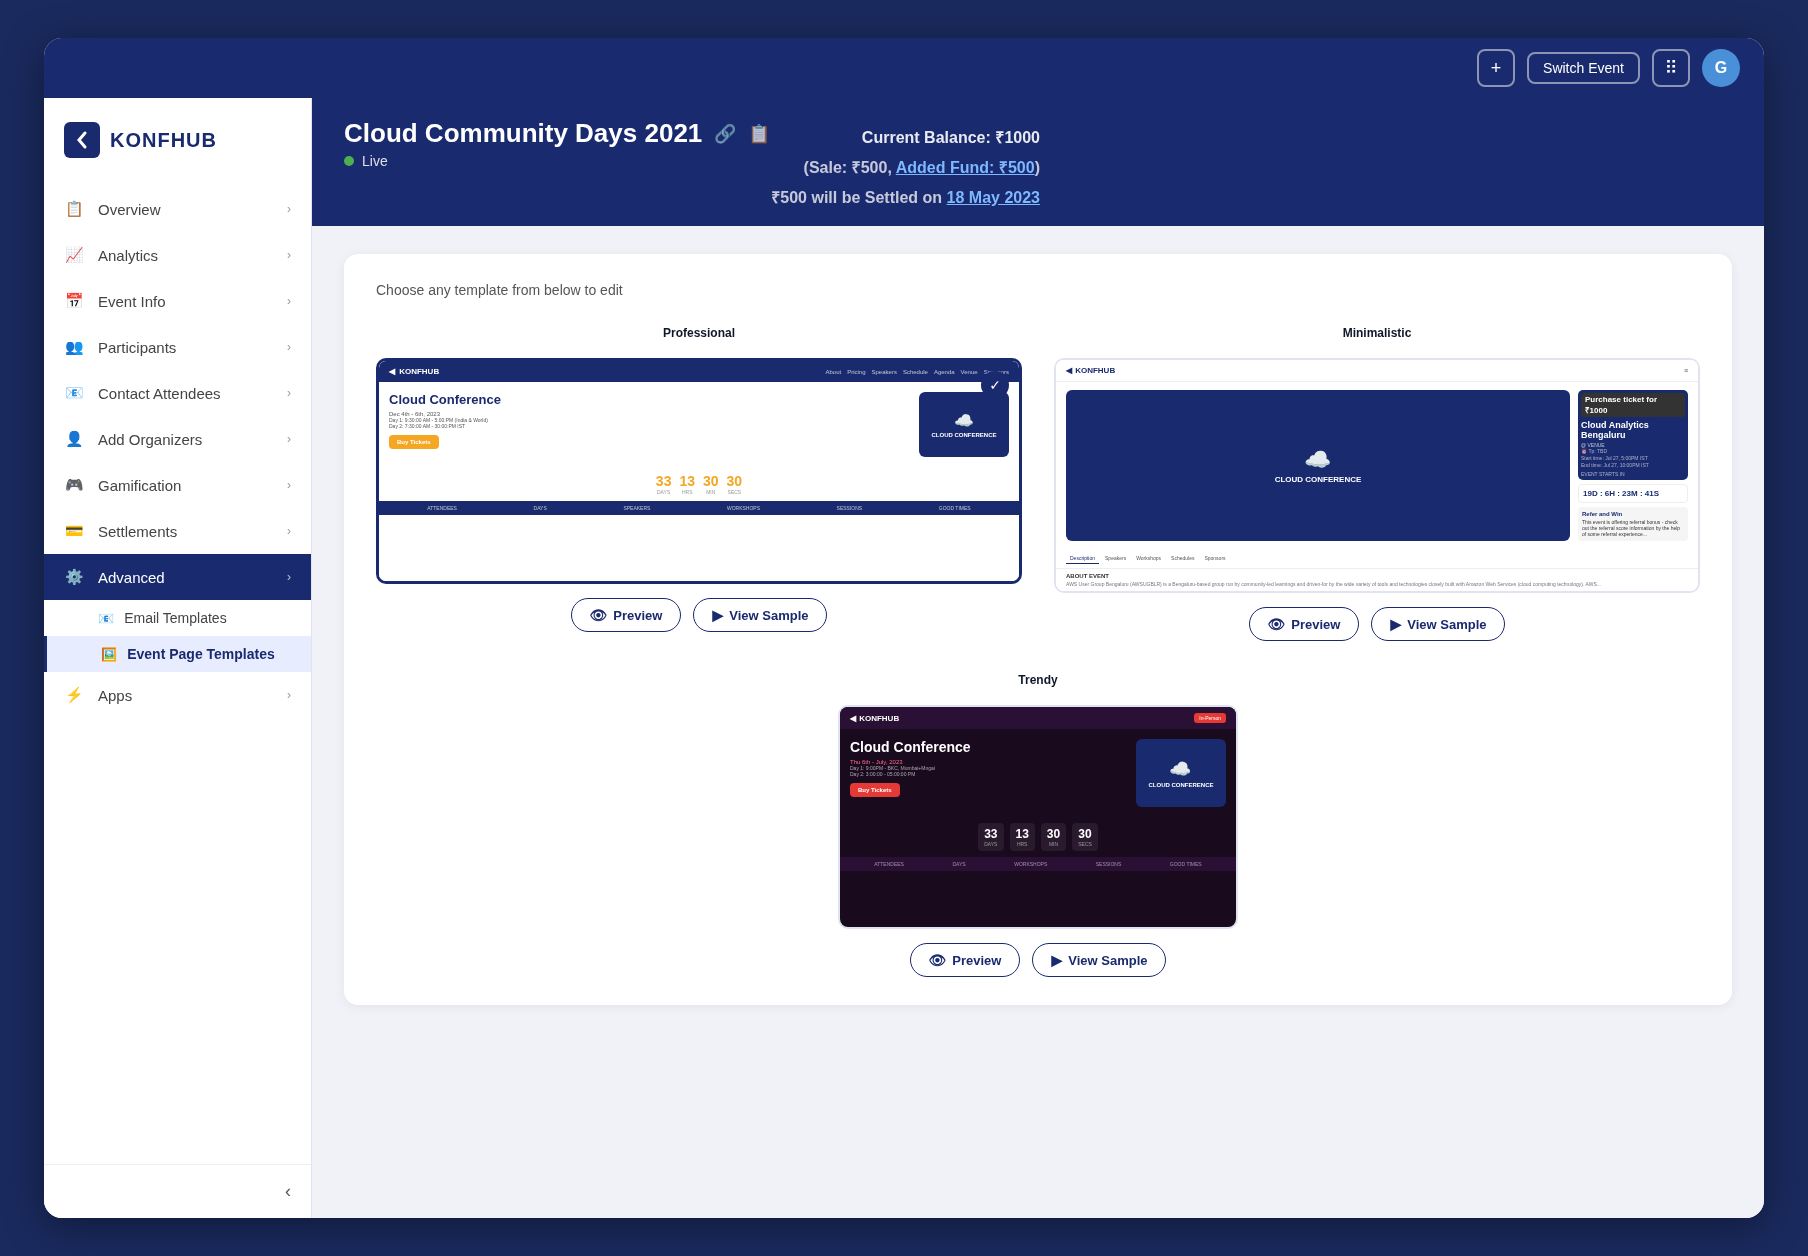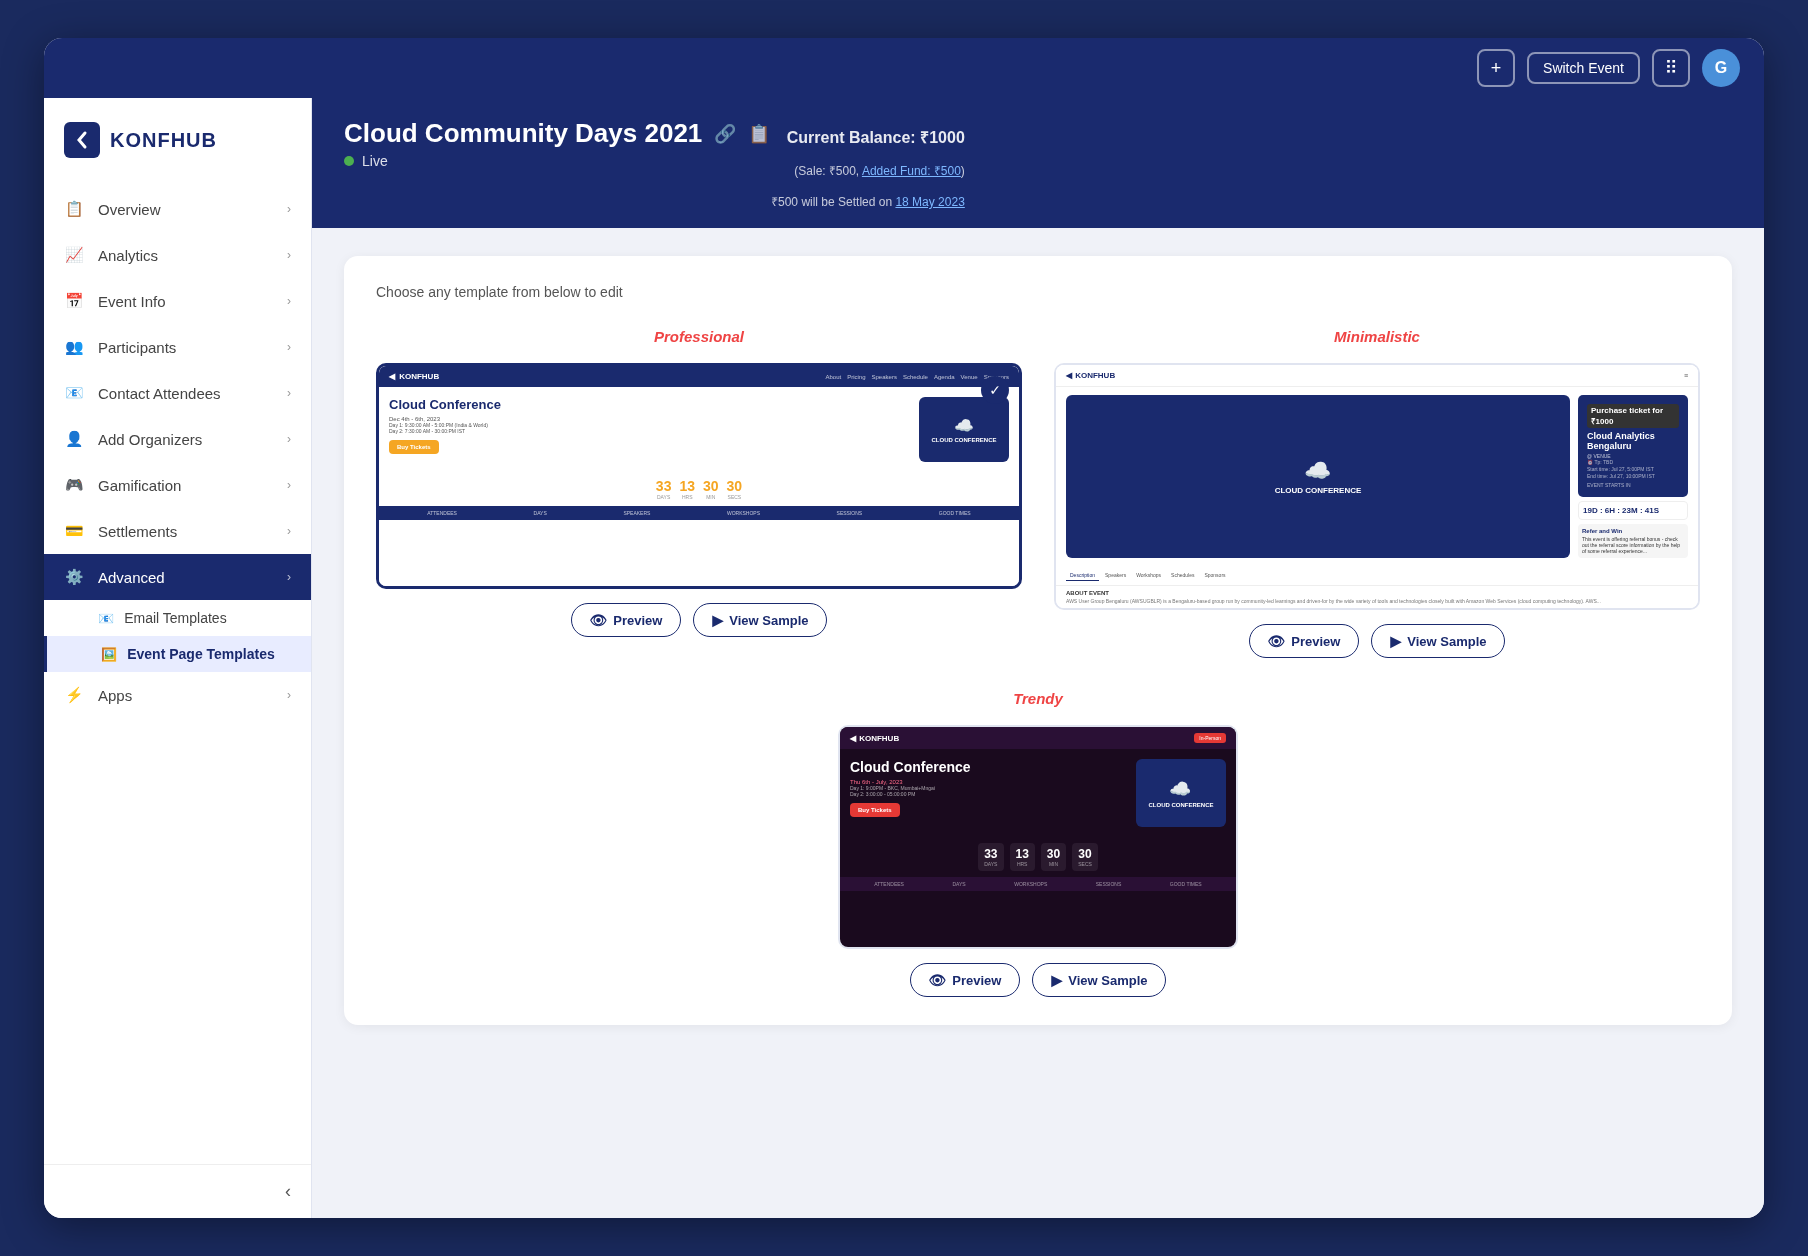--- a/index.html
+++ b/index.html
@@ -221,23 +221,24 @@
     .balance-area {
       text-align: right;
       margin-top: 8px;
     }
     .balance-title {
       font-size: 16px;
       color: rgba(255,255,255,0.9);
       font-weight: 600;
     }
     .balance-detail {
-      font-size: 12px;
+      font-size: 16px;
       color: rgba(255,255,255,0.75);
-      margin-top: 14px;
+      margin-top: 8px;
+      font-weight: bold;
     }
     .balance-detail a { color: #7eb8ff; text-decoration: underline; cursor: pointer; }
     .event-header-inner {
       display: flex;
       justify-content: flex-start;
       align-items: flex-start;
     }
     
     .page-content {
       flex: 1;
@@ -268,25 +269,24 @@
       gap: 32px;
       margin-bottom: 32px;
     }
     .template-col {
       display: flex;
       flex-direction: column;
       align-items: center;
       gap: 14px;
     }
     .template-label {
-      font-size: 15px;
+      font-size: 12px;
       font-weight: 600;
-      color: #ef4444;
+      color: #0f172a;
       margin-bottom: 4px;
-      font-style: italic;
     }
     .template-preview-wrap {
       width: 100%;
       position: relative;
       border-radius: 10px;
       overflow: hidden;
       border: 2px solid #e0e4f0;
       cursor: pointer;
     }
     .template-preview-wrap.selected {
@@ -433,21 +433,21 @@
       justify-content: center;
       flex-direction: column;
       padding: 12px 8px;
       color: white;
     }
     .tmpl-min-right {
       width: 110px;
     }
     .tmpl-min-ticket-box {
       background: #1a2a6e;
-      padding: 9px;
+      padding: 3px;
       border-radius: 5px;
       color: white;
       font-size: 6px;
       margin-bottom: 4px;
     }
     .tmpl-min-ticket-price {
       font-size: 8px;
       font-weight: 700;
       background: #333;
       padding: 2px 4px;

